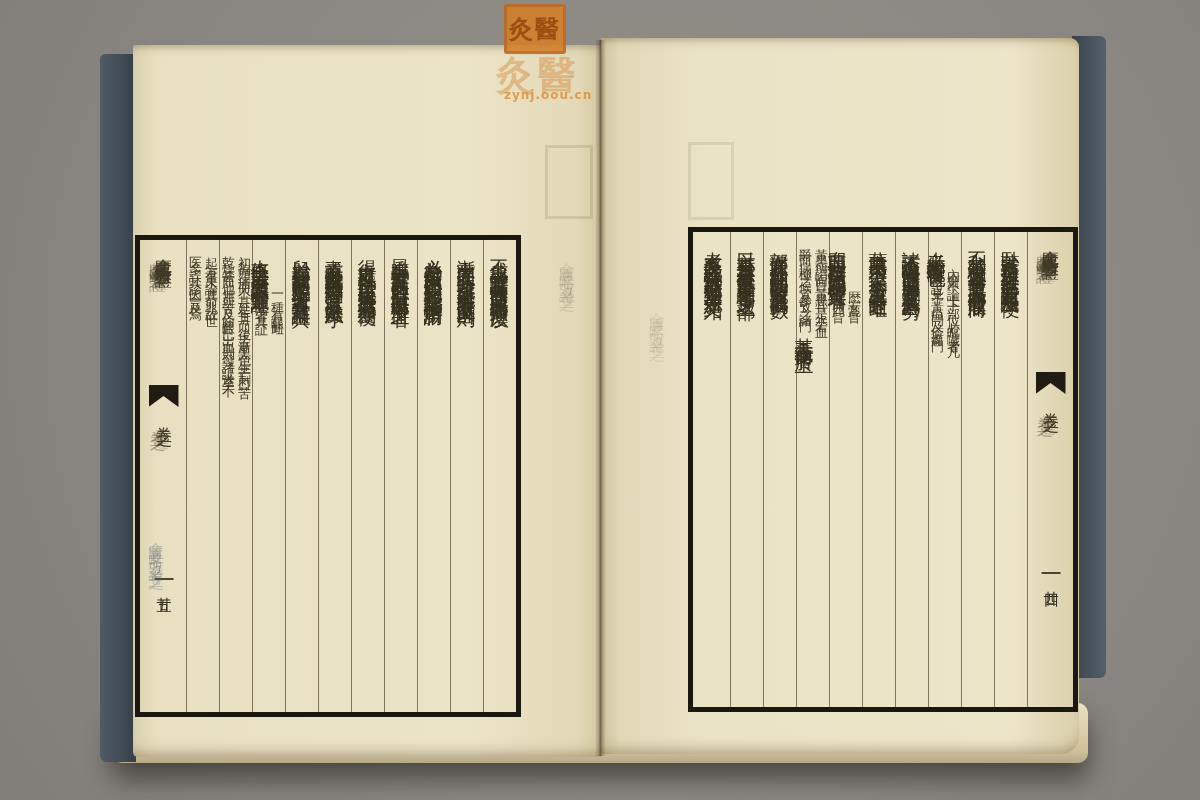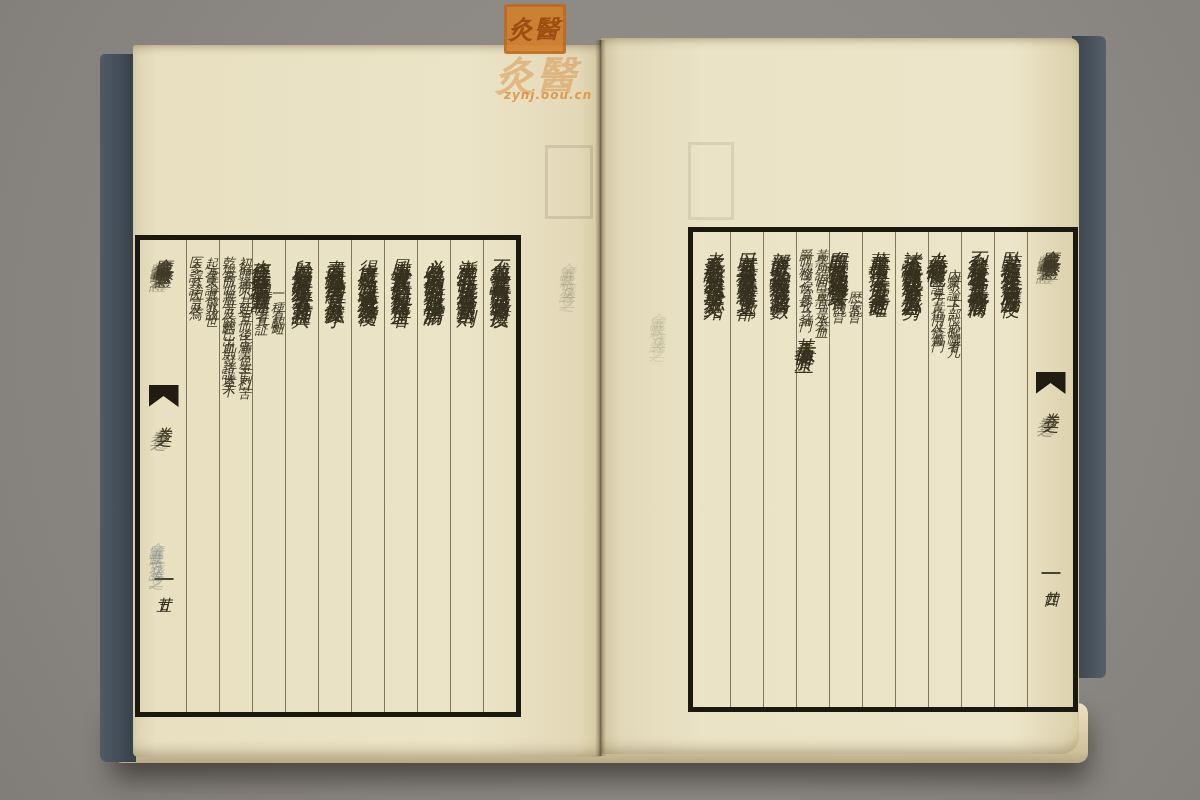--- a/index.html
+++ b/index.html
@@ -1,18 +1,18 @@
 <!DOCTYPE html>
 <html><head>
 <meta charset="utf-8">
 <style>
   html,body{margin:0;padding:0;background:#6f6d69;}
   .scene{position:relative;width:1200px;height:800px;overflow:hidden;
     background:radial-gradient(circle at 55% 42%, #949089 0%, #8b8782 60%, #817d78 100%);
-    font-family:"DejaVu Serif","Liberation Serif",serif;font-style:italic;}
+    font-family:"DejaVu Serif","Liberation Serif",serif;}
 
   
   .page-stack{position:absolute;left:112px;top:703px;width:976px;height:60px;
     background:linear-gradient(180deg,#eae2c3 0,#decfa9 45%,#cfc19b 80%,#b8a987 100%);
     border-radius:10px;box-shadow:0 16px 26px rgba(24,21,17,.55);}
   .cover{position:absolute;}
   .cover-left{left:100px;top:54px;width:36px;height:708px;border-radius:5px 0 0 7px;
     background:linear-gradient(90deg,#515b66 0,#434d57 55%,#353e47 100%);}
   .cover-right{left:1072px;top:36px;width:34px;height:642px;border-radius:0 6px 6px 0;
     background:linear-gradient(90deg,#39424b 0,#4a545e 60%,#56606a 100%);}

